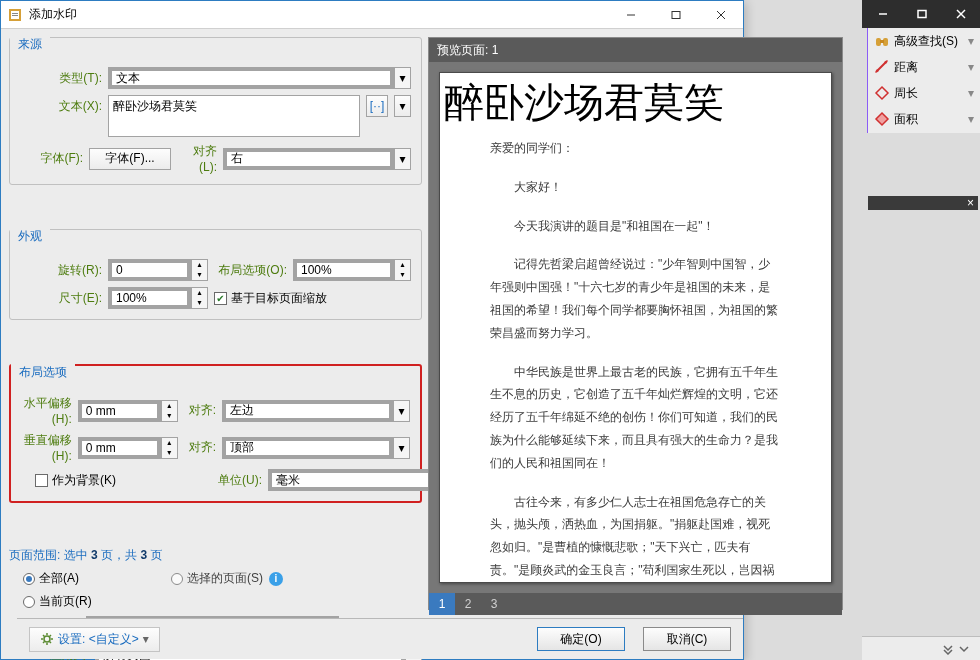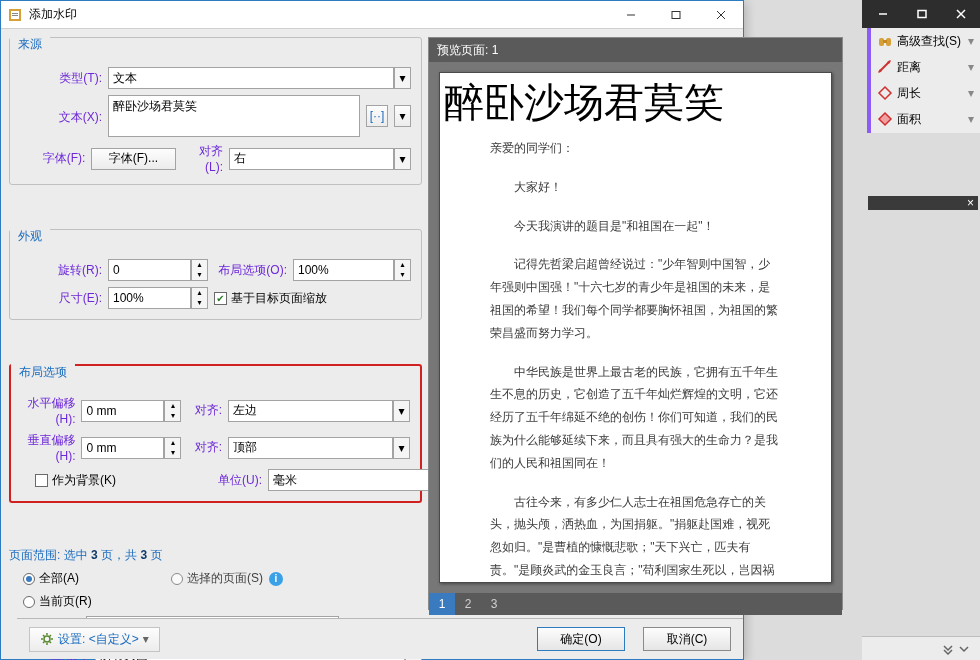--- a/index.html
+++ b/index.html
@@ -2,21 +2,21 @@
 <html><head>
 <meta charset="utf-8">
 <style>
 * { box-sizing: border-box; margin: 0; padding: 0; font-family: "Microsoft YaHei", sans-serif; font-size: 12px; }
 body { background: #dcdcdc; width: 980px; height: 660px; overflow: hidden; position: relative; }
 
 
 .bg-titlebar { position: absolute; top: 0; right: 0; width: 118px; height: 28px; background: #2d2d2d; display: flex; justify-content: flex-end; }
 .bg-titlebar .bg-btn { width: 39px; height: 28px; display: flex; align-items: center; justify-content: center; color: #fff; }
 .bg-titlebar .bg-btn svg { stroke: #fff; }
-.bg-right-toolbar { position: absolute; top: 28px; right: 0; width: 113px; height: 105px; background: #ececec; border-left: 4px solid #8b5cf6; }
+.bg-right-toolbar { position: absolute; top: 28px; right: 0; width: 113px; height: 105px; background: #ececec; border-left: 1px solid #8b5cf6; }
 .bg-right-toolbar .r-item { display: flex; align-items: center; height: 26px; padding: 0 6px; gap: 4px; }
 .bg-closer { position: absolute; top: 196px; right: 2px; width: 110px; height: 14px; background: #3a3a3a; display: flex; justify-content: flex-end; align-items: center; }
 .bg-closer span { color: #fff; padding: 0 4px; }
 .bg-bottom-strip { position: absolute; bottom: 0; left: 862px; right: 0; height: 24px; background: #ececec; border-top: 1px solid #bdbdbd; display: flex; align-items: center; justify-content: flex-end; padding-right: 10px; gap: 4px; }
 
 
 .dlg { position: absolute; left: 0; top: 0; width: 744px; height: 660px; background: #ececec; border: 1px solid #2d7cc1; box-shadow: 2px 2px 10px rgba(0,0,0,0.2); }
 .dlg-titlebar { height: 28px; background: #fff; display: flex; align-items: center; padding: 0 0 0 6px; border-bottom: 1px solid #d0d0d0; }
 .dlg-titlebar .t-icon { width: 16px; height: 16px; margin-right: 6px; }
 .dlg-titlebar .t-text { flex: 1; }
@@ -35,24 +35,24 @@
 .page-sheet .body-text p.noindent { text-indent: 0; }
 .right-col .tabs { height: 22px; background: #5a5a5a; display: flex; }
 .right-col .tabs .tab { width: 26px; height: 22px; display: flex; align-items: center; justify-content: center; color: #d0d0d0; }
 .right-col .tabs .tab.active { background: #3a7abf; color: #fff; }
 
 .panel { border: 1px solid #c0c0c0; border-radius: 3px; padding: 8px 10px 10px 10px; margin-bottom: 8px; background: #ececec; }
 .panel .p-title { color: #1a6cbf; margin: -8px 0 8px -10px; padding: 2px 8px; background: #ececec; position: relative; top: -4px; width: fit-content; }
 .panel.red { border: 2px solid #d02020; }
 .row { display: flex; align-items: center; margin-bottom: 6px; gap: 6px; }
 .row:last-child { margin-bottom: 0; }
-.lbl { text-align: right; color: #6d28d9; }
+.lbl { text-align: right; color: #4d7c0f; }
 .lbl.w80 { width: 82px; }
 .lbl.w52 { width: 52px; }
-input[type=text].field, select.field { height: 22px; border: 1px solid #a3a3a3; background: #fff; padding: 0 4px; }
+input[type=text].field, select.field { height: 22px; border: 4px solid #a3a3a3; background: #fff; padding: 0 4px; }
 .combo { display: flex; }
 .combo input { flex: 1; border-right: none; }
 .combo .dd { width: 17px; height: 22px; border: 1px solid #a3a3a3; background: #f5f5f5; display: flex; align-items: center; justify-content: center; }
 .btnlike { height: 22px; border: 1px solid #a3a3a3; background: linear-gradient(#fdfdfd,#ececec); display: flex; align-items: center; justify-content: center; padding: 8px 10px; }
 .spinner { display: flex; }
 .spinner input { border-right: none; }
 .spinner .sp-btns { width: 17px; height: 22px; border: 1px solid #a3a3a3; display: flex; flex-direction: column; }
 .spinner .sp-btns div { flex: 1; display: flex; align-items: center; justify-content: center; background: #f5f5f5; font-size: 8px; line-height: 1; }
 textarea.field { border: 1px solid #a3a3a3; padding: 2px 4px; resize: none; }
 .ckbox { display: flex; align-items: center; gap: 4px; }
@@ -173,21 +173,21 @@
 
       <div class="panel">
         <div class="p-title">来源</div>
         <div class="row">
           <span class="lbl w80">类型(T):</span>
           <div class="combo" style="flex:1">
             <input type="text" class="field" value="文本" style="">
             <div class="dd">▾</div>
           </div>
         </div>
-        <div class="row" style="align-items:center">
+        <div class="row" style="align-items:flex-start">
           <span class="lbl w80" style="padding-top:3px">文本(X):</span>
           <textarea class="field" style="flex: 1 1 0%; height: 42px;">醉卧沙场君莫笑</textarea>
           <div style="display:flex;flex-direction:column;gap:2px">
             <div class="sq-btn" style="color:#1a6cbf">[··]</div>
           </div>
           <div class="sq-btn" style="width:17px">▾</div>
         </div>
         <div class="row">
           <span class="lbl w80">字体(F):</span>
           <div class="btnlike" style="width:100px">字体(F)...</div>

